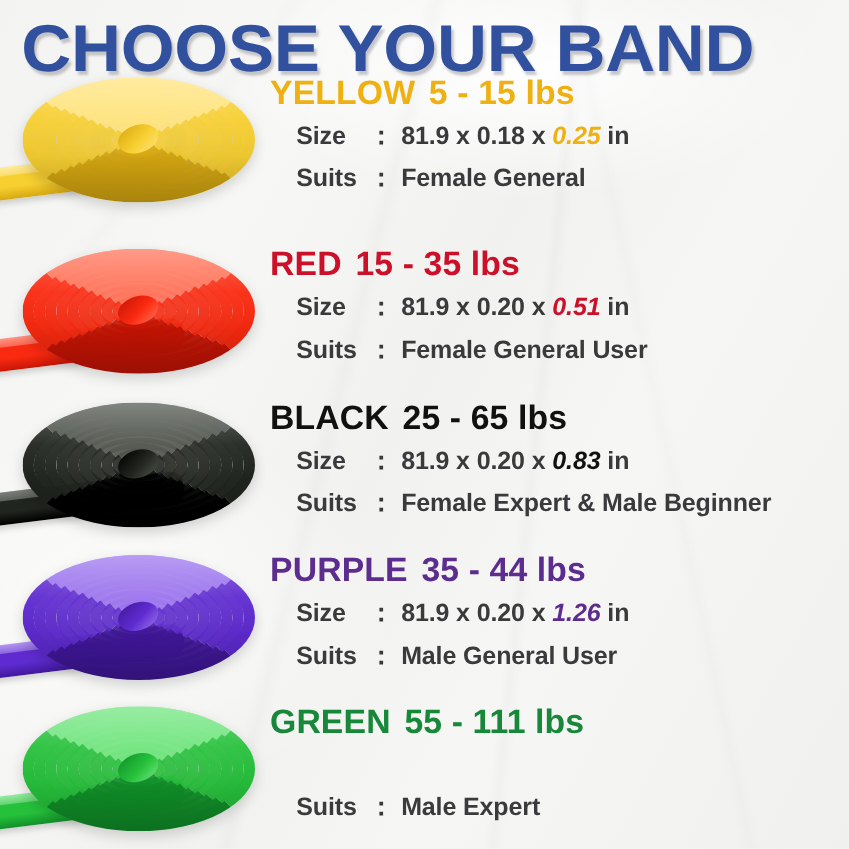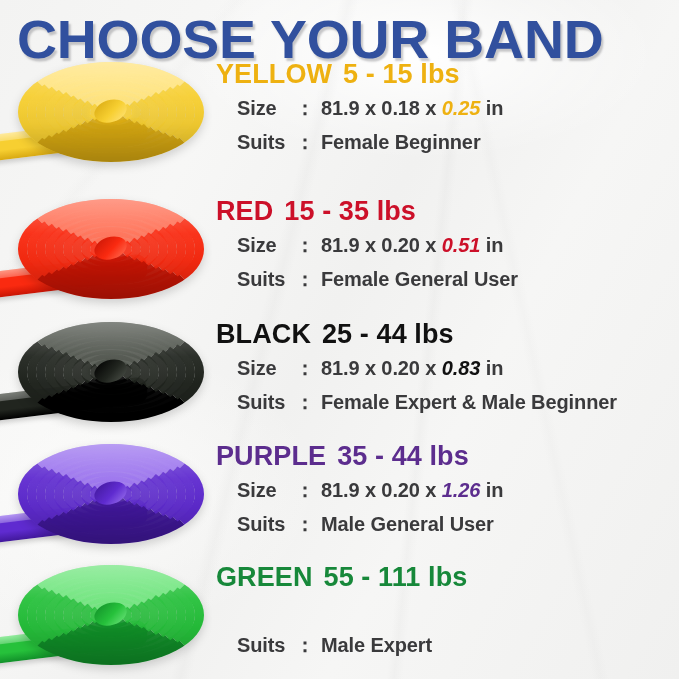--- a/index.html
+++ b/index.html
@@ -200,21 +200,21 @@
       </div>
     </div>
     <div class="info">
       <div class="band-head c-yellow">
         <span>YELLOW</span><span class="lbs">5 - 15 lbs</span>
       </div>
       <div class="spec spec-size">
         <span class="lab">Size</span><span class="colon">：</span><span>81.9 x 0.18 x </span><span class="hi c-yellow">0.25</span>&nbsp;<span>in</span>
       </div>
       <div class="spec spec-suits">
-        <span class="lab">Suits</span><span class="colon">：</span><span>Female Beginner</span>
+        <span class="lab">Suits</span><span class="colon">：</span><span>Female General</span>
       </div>
     </div>
   </div>
 
   <div class="row row-r">
     <div class="band-art">
       <div class="tail" style="background: linear-gradient(rgb(255, 112, 85) 0%, rgb(250, 42, 16) 30%, rgb(250, 42, 16) 62%, rgb(200, 21, 5) 100%); box-shadow: rgba(0, 0, 0, 0.17) 0px 3px 5px;"></div>
       <div class="coil" style="filter: drop-shadow(rgba(0, 0, 0, 0.16) 0px 4px 5px);">
         <div class="ring" style="inset: 0px; border-width: 9px; border-color: rgb(255, 112, 85) rgb(250, 42, 16) rgb(200, 21, 5); background: transparent; opacity: 1;"></div>
           <div class="ring" style="inset: 4.6px 9px; border-width: 9px; border-color: rgb(255, 112, 85) rgb(250, 42, 16) rgb(200, 21, 5); background: transparent; opacity: 0.985;"></div>
@@ -254,21 +254,21 @@
           <div class="ring" style="inset: 23px 45px; border-width: 9px; border-color: rgb(77, 82, 74) rgb(33, 37, 31) rgb(0, 0, 0); background: transparent; opacity: 0.925;"></div>
           <div class="ring" style="inset: 27.6px 54px; border-width: 9px; border-color: rgb(77, 82, 74) rgb(33, 37, 31) rgb(0, 0, 0); background: transparent; opacity: 0.91;"></div>
           <div class="ring" style="inset: 32.2px 63px; border-width: 9px; border-color: rgb(77, 82, 74) rgb(33, 37, 31) rgb(0, 0, 0); background: transparent; opacity: 0.895;"></div>
           <div class="ring" style="inset: 36.8px 72px; border-width: 9px; border-color: rgb(77, 82, 74) rgb(33, 37, 31) rgb(0, 0, 0); background: transparent; opacity: 0.88;"></div>
           <div class="coil-shade"></div>
         <div class="coil-core" style="background: linear-gradient(150deg, rgb(0, 0, 0) 0%, rgb(33, 37, 31) 55%, rgb(77, 82, 74) 100%);"></div>
       </div>
     </div>
     <div class="info">
       <div class="band-head c-black">
-        <span>BLACK</span><span class="lbs">25 - 44 lbs</span>
+        <span>BLACK</span><span class="lbs">25 - 65 lbs</span>
       </div>
       <div class="spec spec-size">
         <span class="lab">Size</span><span class="colon">：</span><span>81.9 x 0.20 x </span><span class="hi c-black">0.83</span>&nbsp;<span>in</span>
       </div>
       <div class="spec spec-suits">
         <span class="lab">Suits</span><span class="colon">：</span><span>Female Expert &amp; Male Beginner</span>
       </div>
     </div>
   </div>
 

